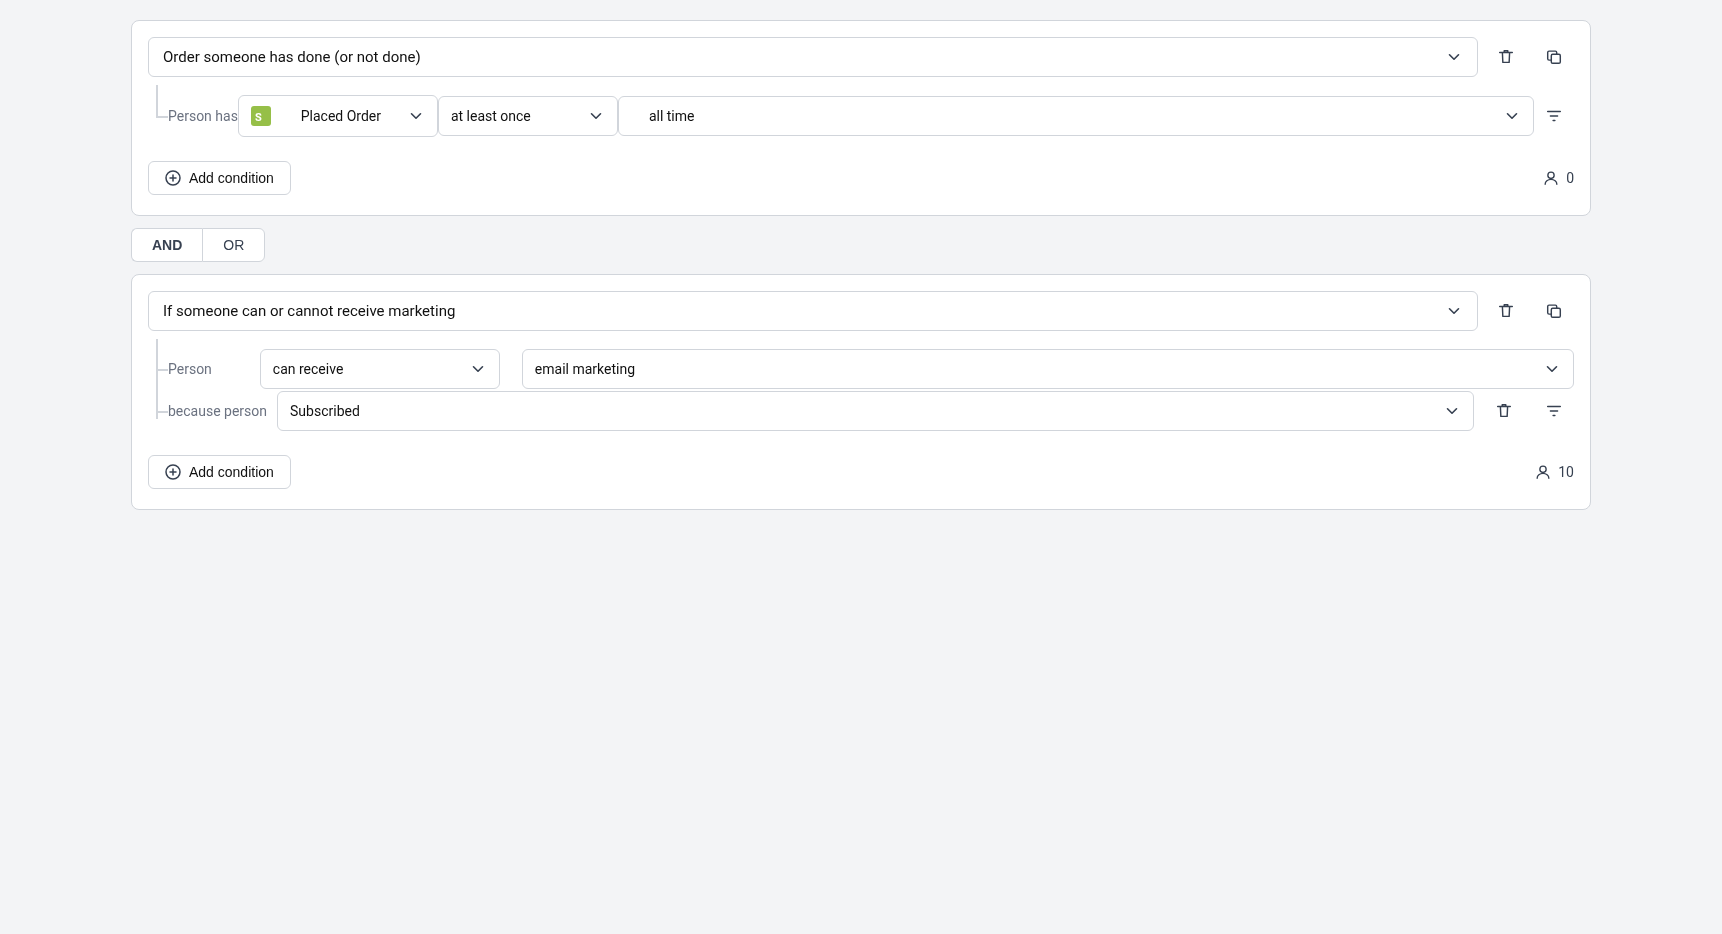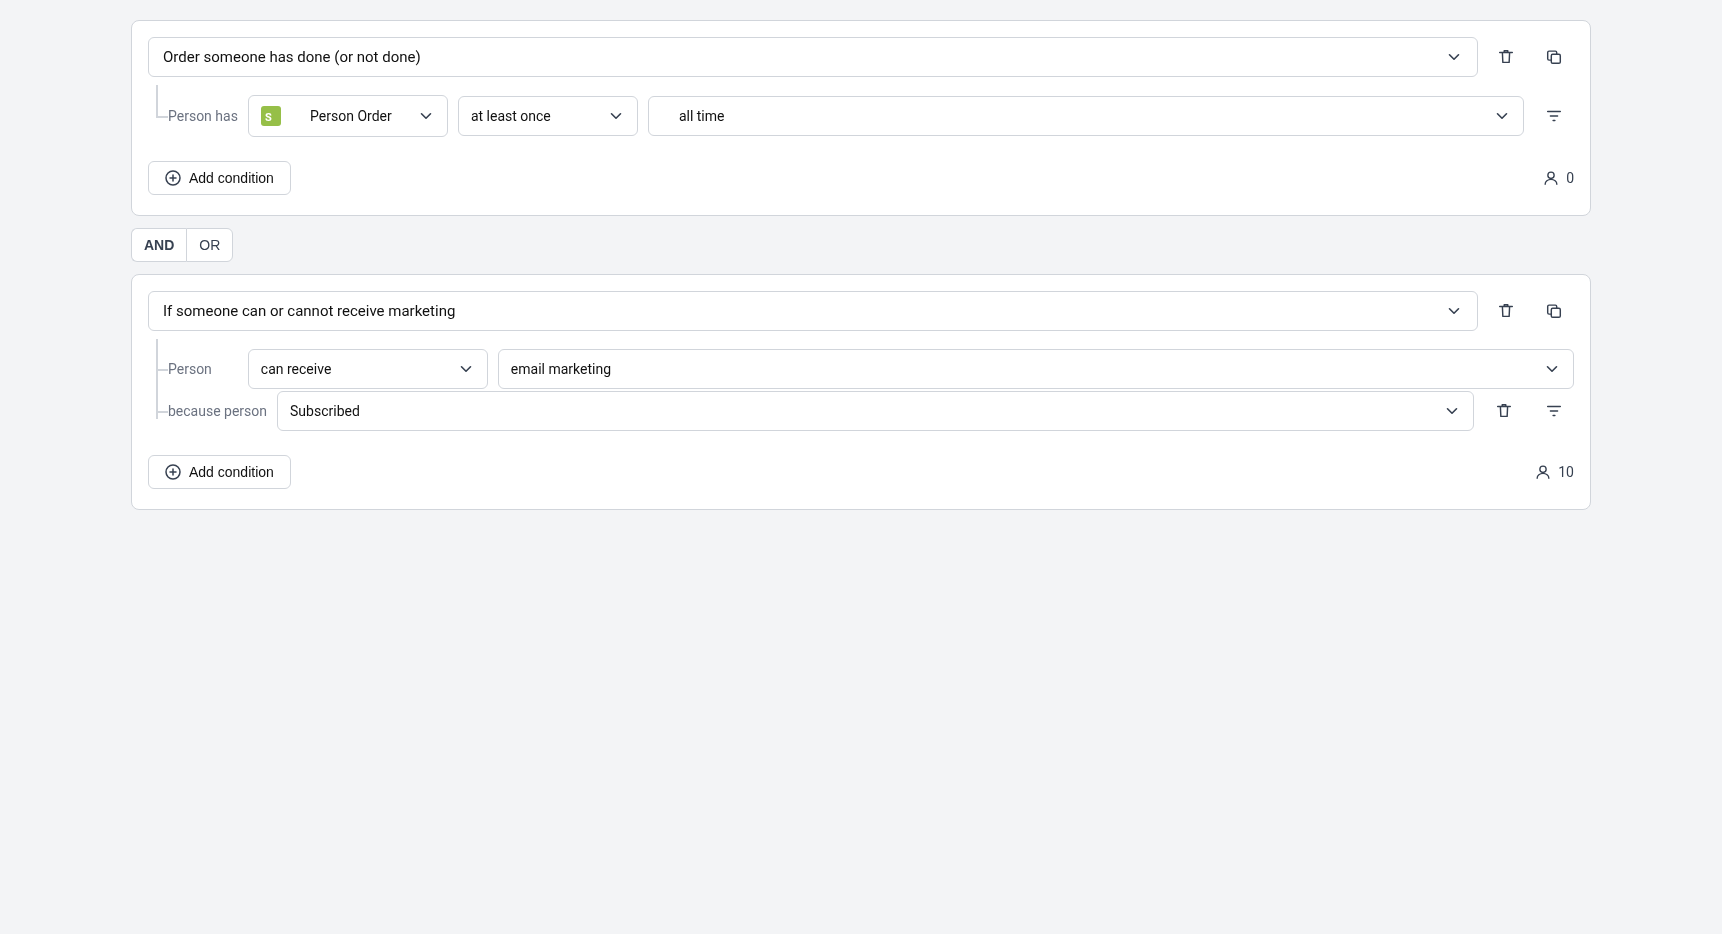--- a/index.html
+++ b/index.html
@@ -61,21 +61,20 @@
       background: transparent;
       cursor: pointer;
       color: #374151;
       border-radius: 4px;
       flex-shrink: 0;
     }
 
     .row-indent {
       display: flex;
       align-items: center;
-      gap: 10px;
       margin-top: 18px;
       padding-left: 20px;
       position: relative;
     }
 
     .row-indent::before {
       content: '';
       position: absolute;
       left: 8px;
       top: -10px;
@@ -160,21 +159,21 @@
       color: #374151;
       font-size: 14px;
     }
 
     .logic-buttons {
       display: flex;
       gap: 0;
     }
 
     .logic-btn {
-      padding: 8px 12px;
+      padding: 8px 20px;
       border: 1px solid #d1d5db;
       background: #fff;
       cursor: pointer;
       font-size: 14px;
       font-weight: 500;
       color: #374151;
     }
 
     .logic-btn:first-child {
       border-radius: 6px 0 0 6px;
@@ -188,21 +187,21 @@
 
     .logic-btn.active {
       background: #fff;
       font-weight: 700;
     }
 
     
     .person-row {
       display: flex;
       align-items: center;
-      gap: 10px;
+      gap: 22px;
       margin-top: 18px;
       padding-left: 20px;
       position: relative;
     }
 
     .person-row::before {
       content: '';
       position: absolute;
       left: 8px;
       top: -10px;
@@ -327,21 +326,21 @@
     </div>
 
     <div class="row-indent">
       <span class="row-label">Person has</span>
 
       <div class="select-field shopify-select">
         <svg class="shopify-logo" viewBox="0 0 20 20" xmlns="http://www.w3.org/2000/svg">
           <rect width="20" height="20" rx="3" fill="#96BF48"></rect>
           <text x="4" y="15" font-size="11" fill="white" font-weight="bold">S</text>
         </svg>
-        <span>Person Order</span>
+        <span>Placed Order</span>
         <svg class="chevron-svg chevron" viewBox="0 0 20 20" fill="none" xmlns="http://www.w3.org/2000/svg">
           <path d="M5 7.5L10 12.5L15 7.5" stroke="#374151" stroke-width="1.8" stroke-linecap="round" stroke-linejoin="round"></path>
         </svg>
       </div>
 
       <div class="select-field frequency-select">
         <span>at least once</span>
         <svg class="chevron-svg chevron" viewBox="0 0 20 20" fill="none" xmlns="http://www.w3.org/2000/svg">
           <path d="M5 7.5L10 12.5L15 7.5" stroke="#374151" stroke-width="1.8" stroke-linecap="round" stroke-linejoin="round"></path>
         </svg>

